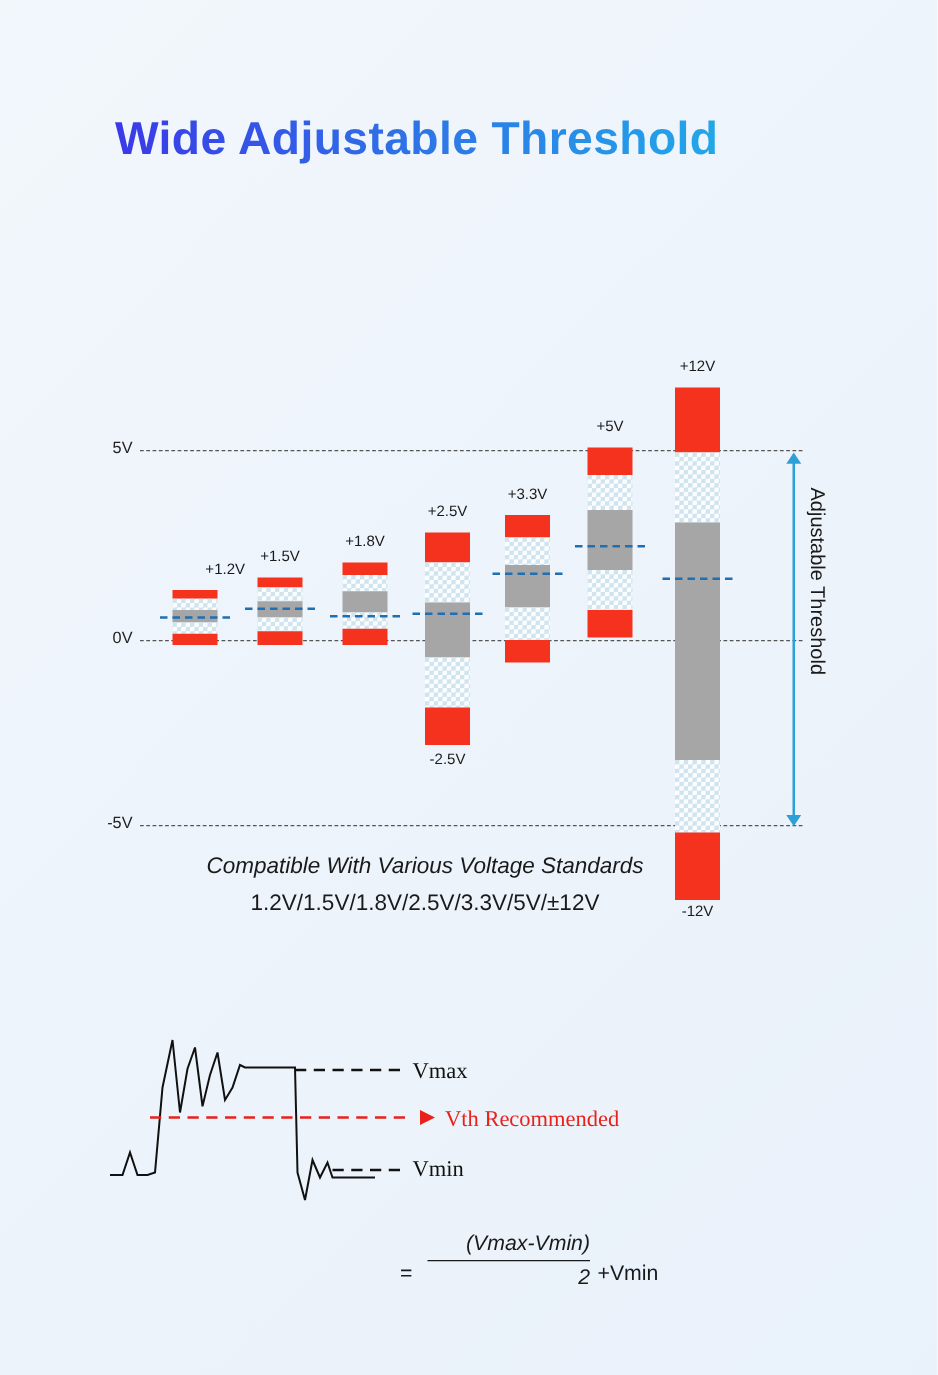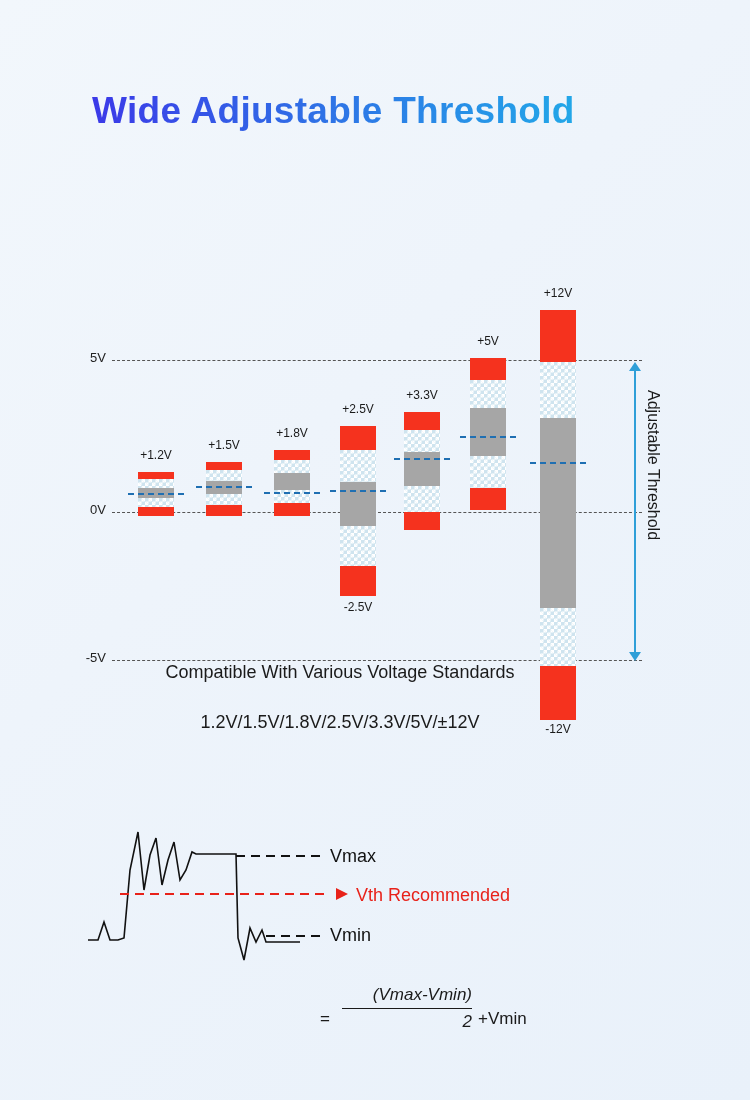--- a/index.html
+++ b/index.html
@@ -128,20 +128,21 @@
     left: 0;
     top: 810px;
     width: 750px;
     height: 180px;
   }
   .wave-label {
     position: absolute;
     font-size: 18px;
     color: #111;
     white-space: nowrap;
+    font-family: Liberation Serif, serif;
   }
   .wave-label.red { color: #e8221a; }
 
   
   .formula {
     position: absolute;
     left: 80px;
     top: 985px;
     width: 600px;
     height: 80px;
@@ -193,21 +194,21 @@
   <div class="gridlabel" style="left:58px; top:400px; width:48px;">-5V</div>
 
   <div class="bar" style="left:138px; top:222px; height:44px;">
     <div class="seg red" style="top:0px;  height:7px;"></div>
     <div class="seg hatch" style="top:7px;  height:9px;"></div>
     <div class="seg gray" style="top:16px; height:10px;"></div>
     <div class="seg hatch" style="top:26px; height:9px;"></div>
     <div class="seg red" style="top:35px; height:9px;"></div>
   </div>
   <div class="vth-mark" style="left:128px; top:243px;"></div>
-  <div class="bar-label" style="left:116px; top:198px;">+1.2V</div>
+  <div class="bar-label" style="left:116px; top:198px;text-align:right;">+1.2V</div>
 
   <div class="bar" style="left:206px; top:212px; height:54px;">
     <div class="seg red" style="top:0px;  height:8px;"></div>
     <div class="seg hatch" style="top:8px;  height:11px;"></div>
     <div class="seg gray" style="top:19px; height:13px;"></div>
     <div class="seg hatch" style="top:32px; height:11px;"></div>
     <div class="seg red" style="top:43px; height:11px;"></div>
   </div>
   <div class="vth-mark" style="left:196px; top:236px;"></div>
   <div class="bar-label" style="left:184px; top:188px;">+1.5V</div>
@@ -262,21 +263,21 @@
   </div>
   <div class="vth-mark" style="left:530px; top:212px;"></div>
   <div class="bar-label" style="left:518px; top:36px;">+12V</div>
   <div class="bar-label" style="left:518px; top:472px;">-12V</div>
 
   <div class="arrow-head up" style="top:112px;"></div>
   <div class="arrow-line" style="top:120px; height:284px;"></div>
   <div class="arrow-head down" style="top:402px;"></div>
   <div class="arrow-text" style="top:140px;">Adjustable Threshold</div>
 
-  <div class="caption1" style="top:412px;">Compatible With Various Voltage Standards</div>
+  <div class="caption1" style="top:432px;font-style:italic;">Compatible With Various Voltage Standards</div>
   <div class="caption2" style="top:462px;">1.2V/1.5V/1.8V/2.5V/3.3V/5V/±12V</div>
 </div>
 
 <div class="wave">
   <svg width="750" height="180" viewBox="0 0 750 180">
 
     <polyline fill="none" stroke="#111111" stroke-width="1.6" points="88,130 98,130 104,112 110,130 118,130 124,128 130,60 138,22 144,80 150,45 156,28 162,75 168,50 174,32 180,70 186,60 192,42 196,44 200,44 232,44 236,44 238,128 244,150 250,118 256,132 262,120 266,132 300,132"></polyline>
 
     <line x1="236" y1="46" x2="320" y2="46" stroke="#111111" stroke-width="2" stroke-dasharray="9,6"></line>
 

